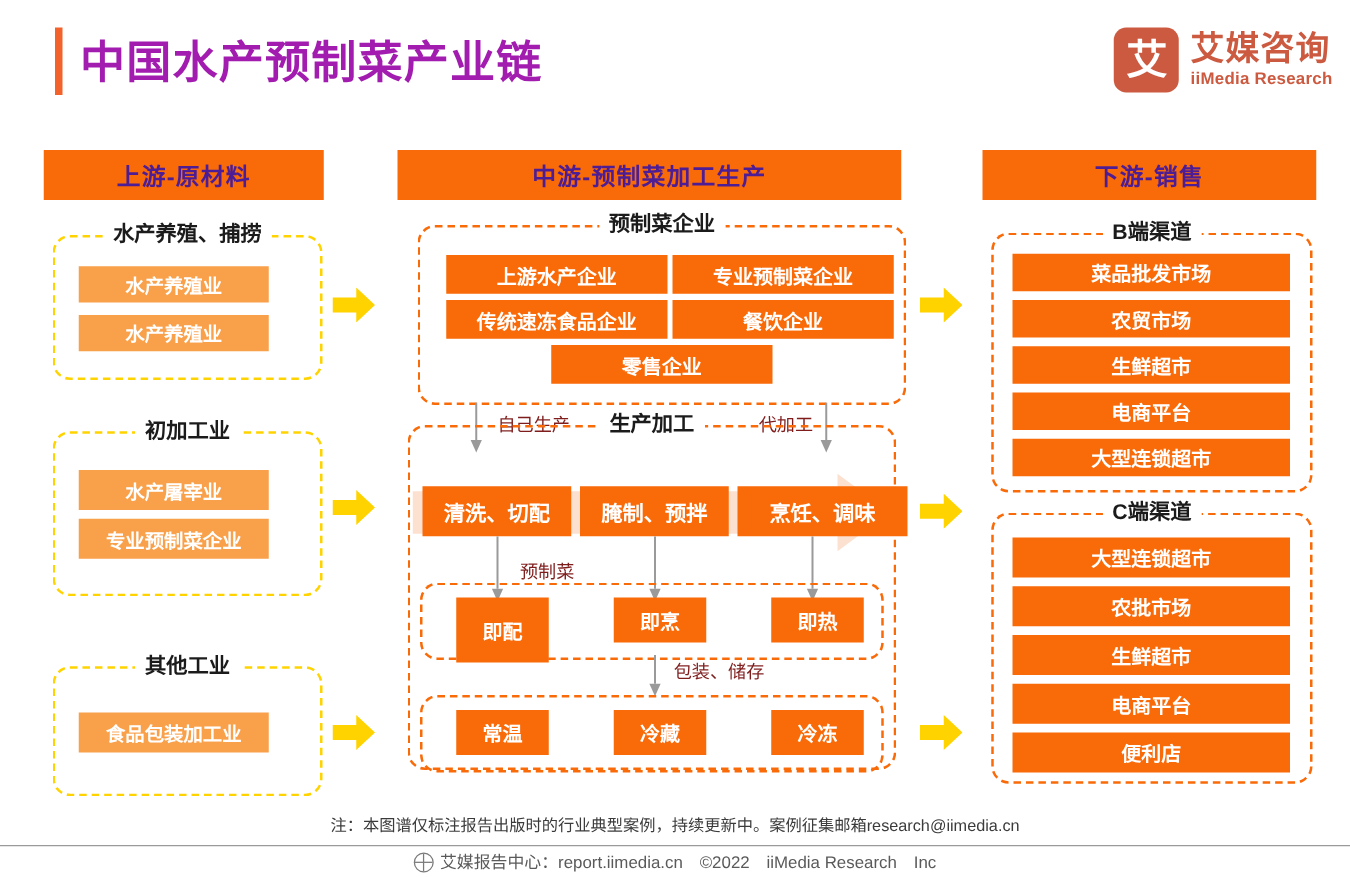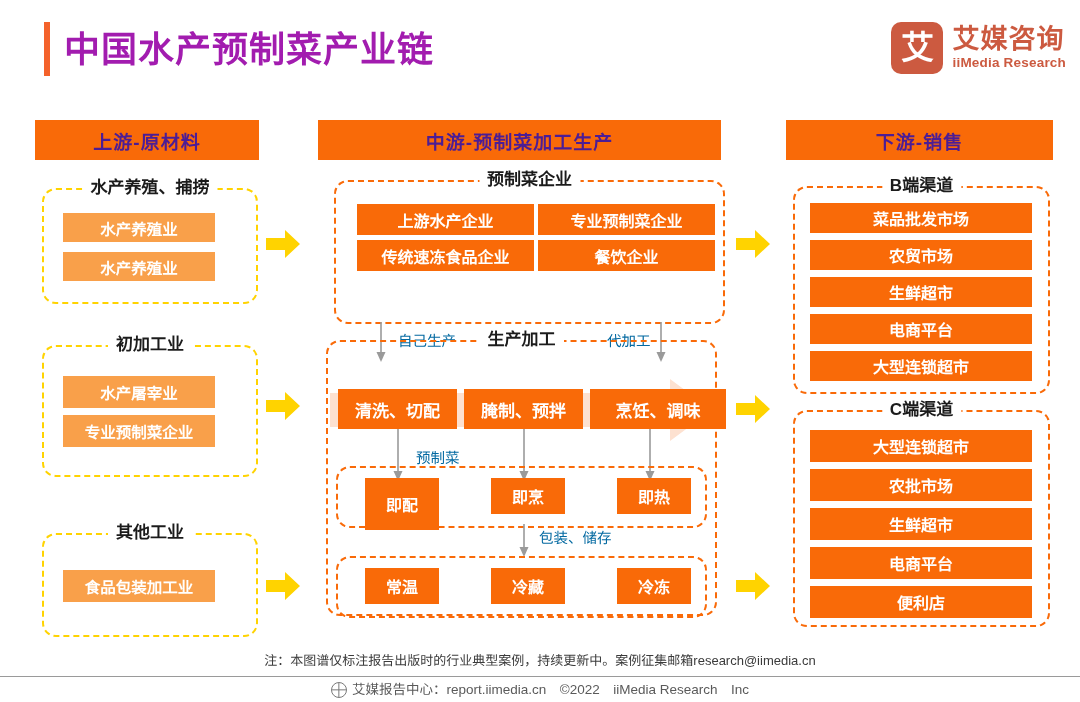--- a/index.html
+++ b/index.html
@@ -74,21 +74,21 @@
   
   .band{
     position:absolute;left:330px;top:379px;width:382px;height:62px;
   }
   .band svg{display:block;}
 
   
   .garrow{position:absolute;}
   .garrow svg{display:block;}
   .flow-label{
-    position:absolute;font-size:14.5px;color:#0369a1;white-space:nowrap;
+    position:absolute;font-size:14.5px;color:#7f1d1d;white-space:nowrap;
     background:#fff;padding:0 3px;line-height:18px;
   }
 
   
   .note{
     position:absolute;left:0;right:0;top:652px;text-align:center;
     font-size:13px;color:#3b3b3b;line-height:18px;
   }
   .fline{position:absolute;left:0;right:0;top:676px;height:1px;background:#9a9a9a;}
   .foot{
@@ -161,20 +161,21 @@
         <path d="M0 8 H19 V0 L34 14 L19 28 V20 H0 Z" fill="#FFD300"></path>
       </svg>
   </div>
 
   <div class="group orange" style="left:334px;top:180px;width:387px;height:140px;">
     <div class="group-label">预制菜企业</div>
     <div class="chip solid" style="left:21px;top:22px;width:177px;height:31px;">上游水产企业</div>
     <div class="chip solid" style="left:202px;top:22px;width:177px;height:31px;">专业预制菜企业</div>
     <div class="chip solid" style="left:21px;top:58px;width:177px;height:31px;">传统速冻食品企业</div>
     <div class="chip solid" style="left:202px;top:58px;width:177px;height:31px;">餐饮企业</div>
+    <div class="chip solid" style="left:105px;top:94px;width:177px;height:31px;">零售企业</div>
   </div>
 
   <div class="garrow" style="left:375px;top:322px;">
     <svg width="12" height="42" viewBox="0 0 12 42">
         <path d="M6 0 V30" stroke="#9a9a9a" stroke-width="1.6" fill="none"></path>
         <path d="M6 40 L1.5 30 H10.5 Z" fill="#9a9a9a"></path>
       </svg>
   </div>
   <div class="flow-label" style="left:395px;top:332px;">自己生产</div>
 

